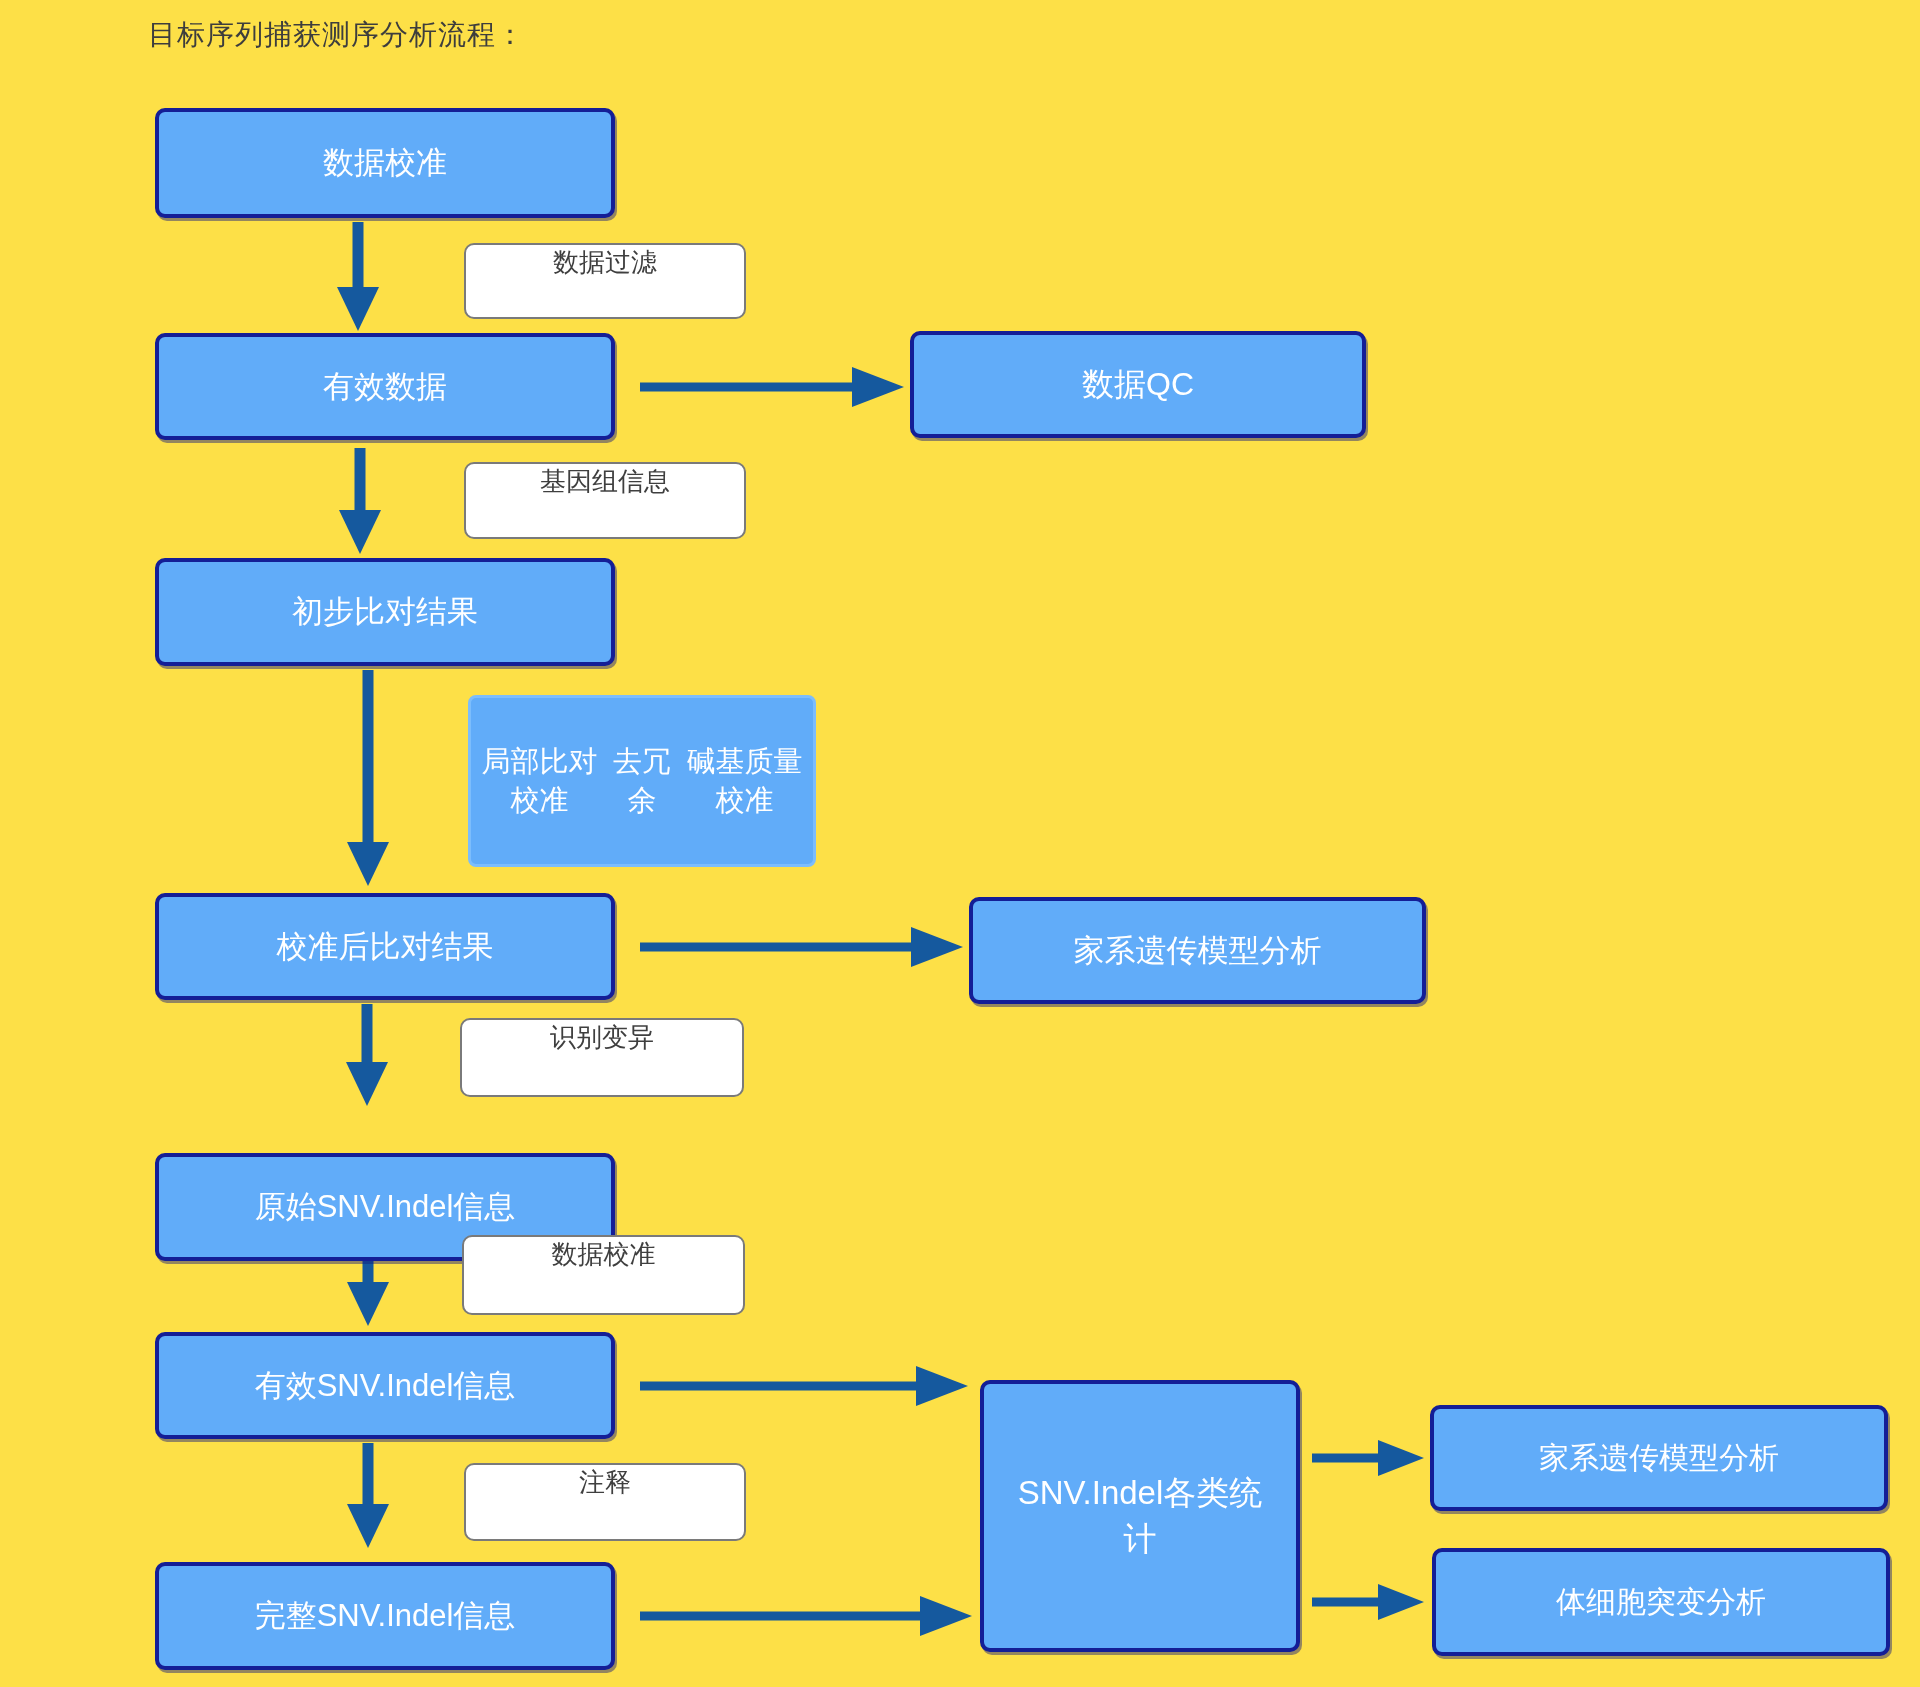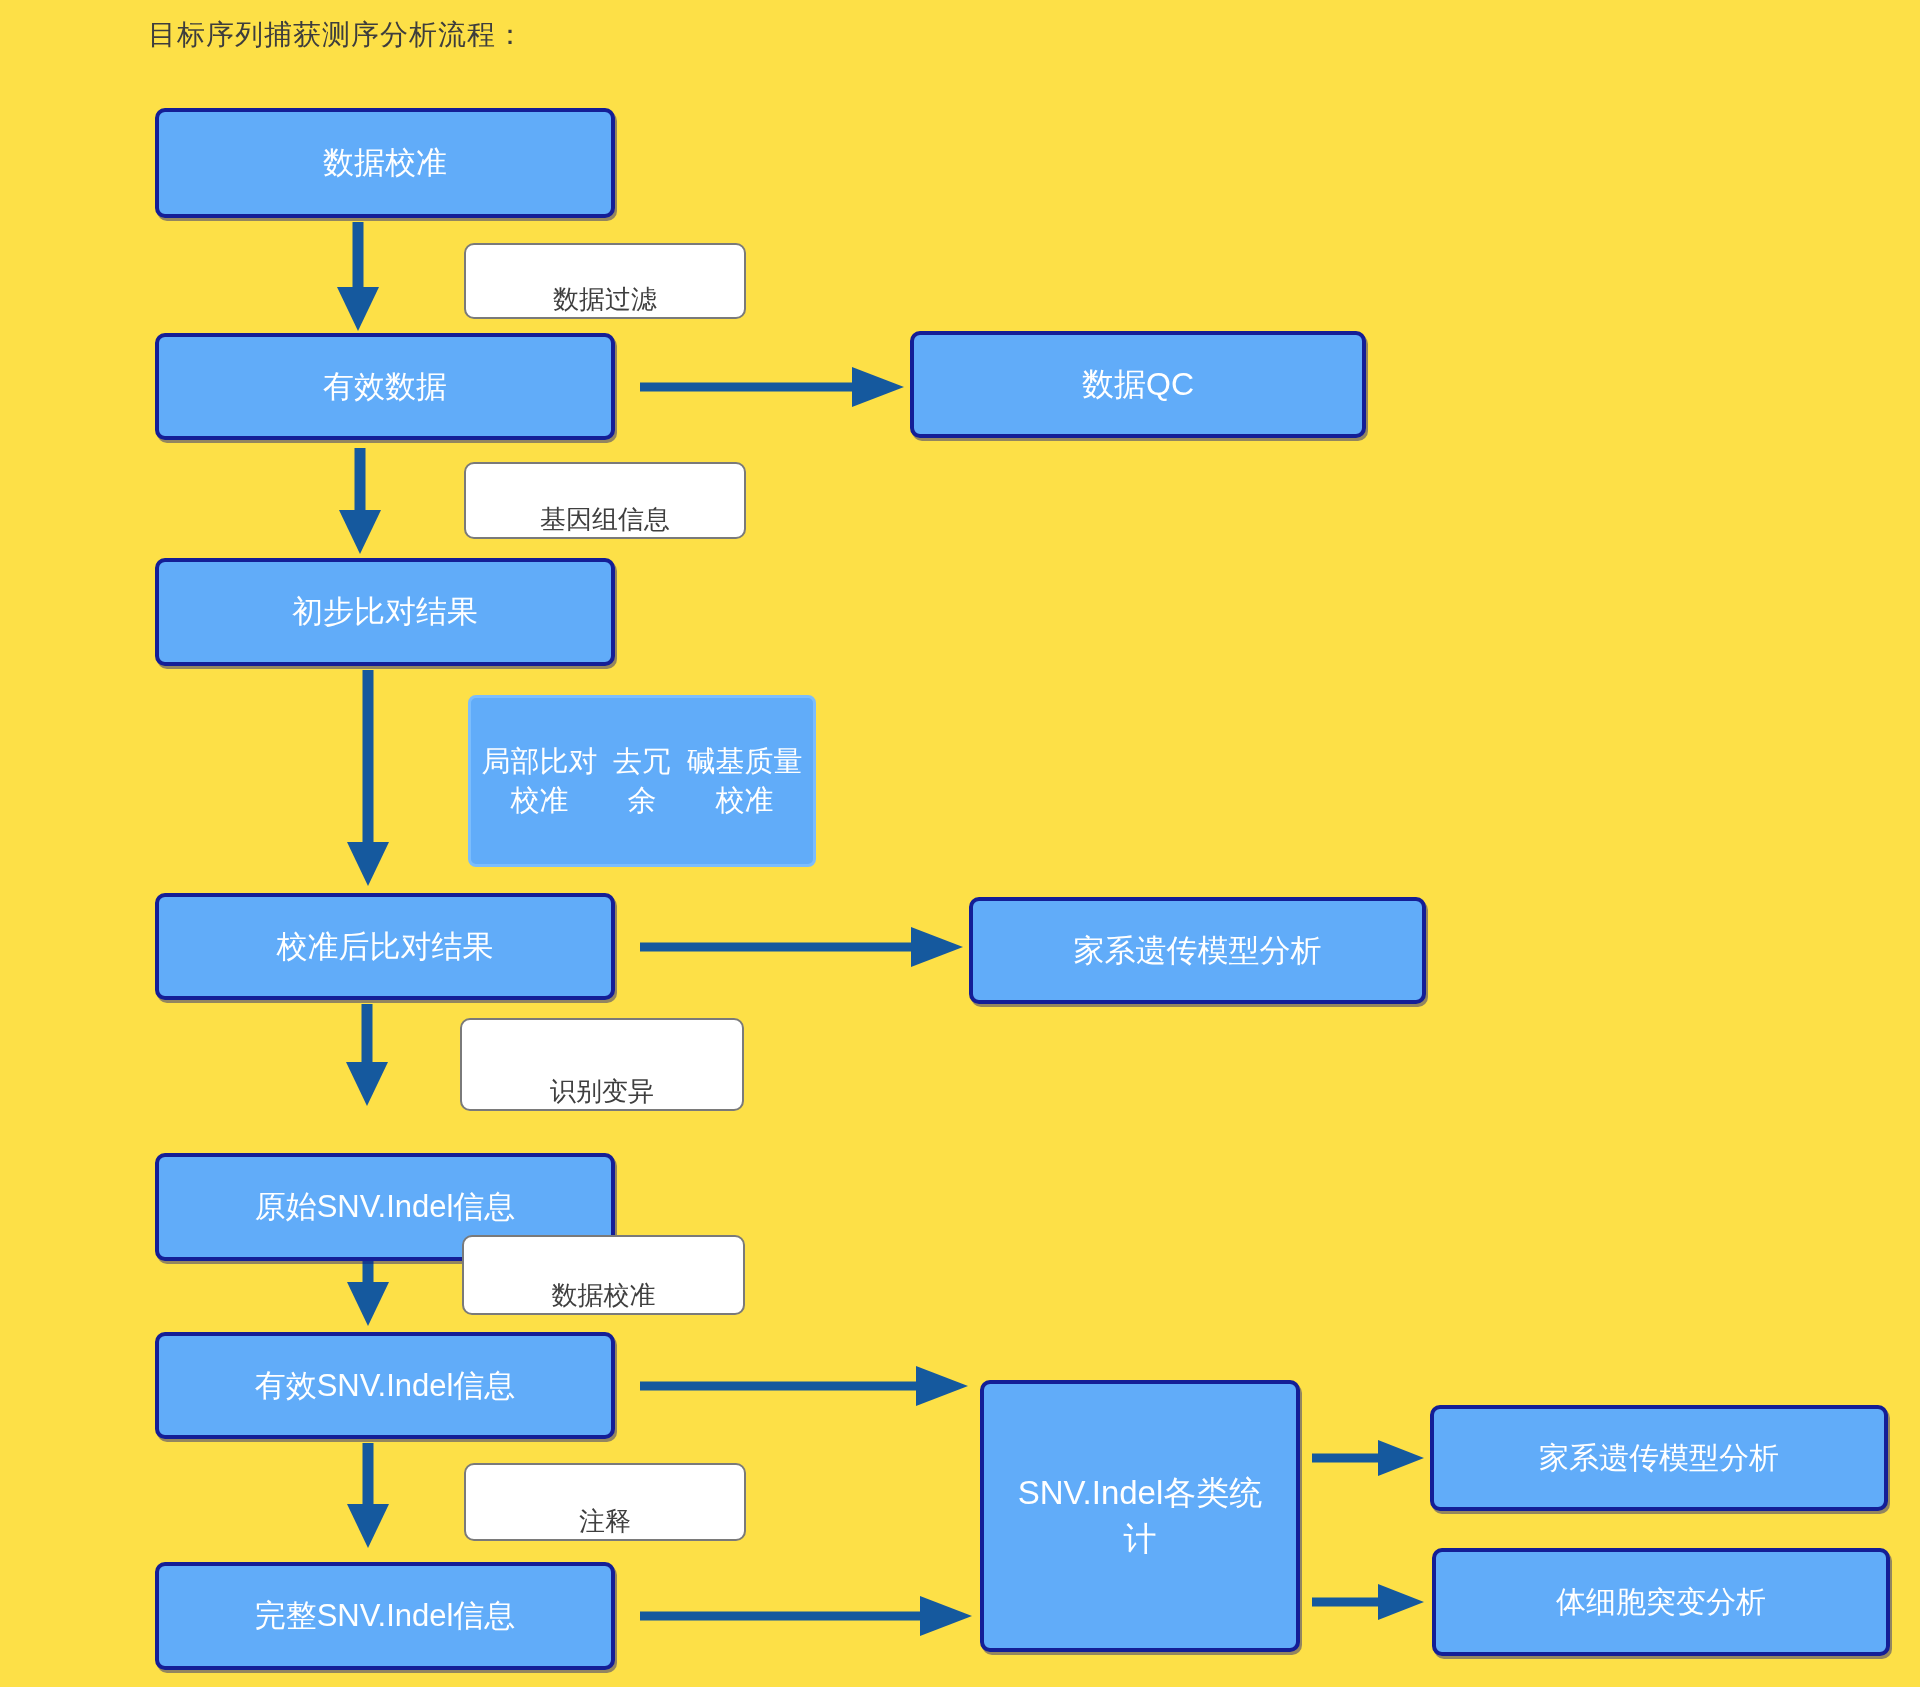--- a/index.html
+++ b/index.html
@@ -22,21 +22,21 @@
     box-shadow:2px 3px 0 rgba(17,24,125,0.45);
     display:flex;align-items:center;justify-content:center;
     color:var(--text-on-blue,#ffffff);font-size:31px;text-align:center;
   }
   .node.big{font-size:33px;line-height:1.4;padding:0 26px;word-break:break-word;}
   .note{
     position:absolute;box-sizing:border-box;
     background:#ffffff;
     border:2px solid var(--note-border,#7a7a7a);
     border-radius:10px;
-    display:flex;align-items:flex-end;justify-content:center;
+    display:flex;align-items:flex-start;justify-content:center;
     color:var(--note-text,#3f3f3f);font-size:26px;text-align:center;
   }
   .bignote{
     position:absolute;box-sizing:border-box;
     background:var(--node-fill,#61acf9);
     border:3px solid var(--blue-note-border,#7cbdfc);
     border-radius:8px;
     display:flex;flex-direction:row;align-items:center;justify-content:center;
     color:var(--text-on-blue,#ffffff);font-size:29px;line-height:1.35;text-align:center;
   }
@@ -130,21 +130,21 @@
   </div>
 
   <div class="node" style="left:155px;top:893px;width:460px;height:107px;">
     <span>校准后比对结果</span>
   </div>
 
   <div class="node" style="left:969px;top:897px;width:457px;height:107px;">
     <span>家系遗传模型分析</span>
   </div>
 
-  <div class="note" style="left:460px;top:1018px;width:284px;height:93px;font-family:Liberation Serif, serif;">
+  <div class="note" style="left:460px;top:1018px;width:284px;height:79px;font-family:Liberation Serif, serif;">
     <span>识别变异</span>
   </div>
 
   <div class="node" style="left:155px;top:1113px;width:460px;height:108px;margin-top:40px;">
     <span>原始SNV.Indel信息</span>
   </div>
 
   <div class="note" style="left:462px;top:1235px;width:283px;height:80px;">
     <span>数据校准</span>
   </div>

